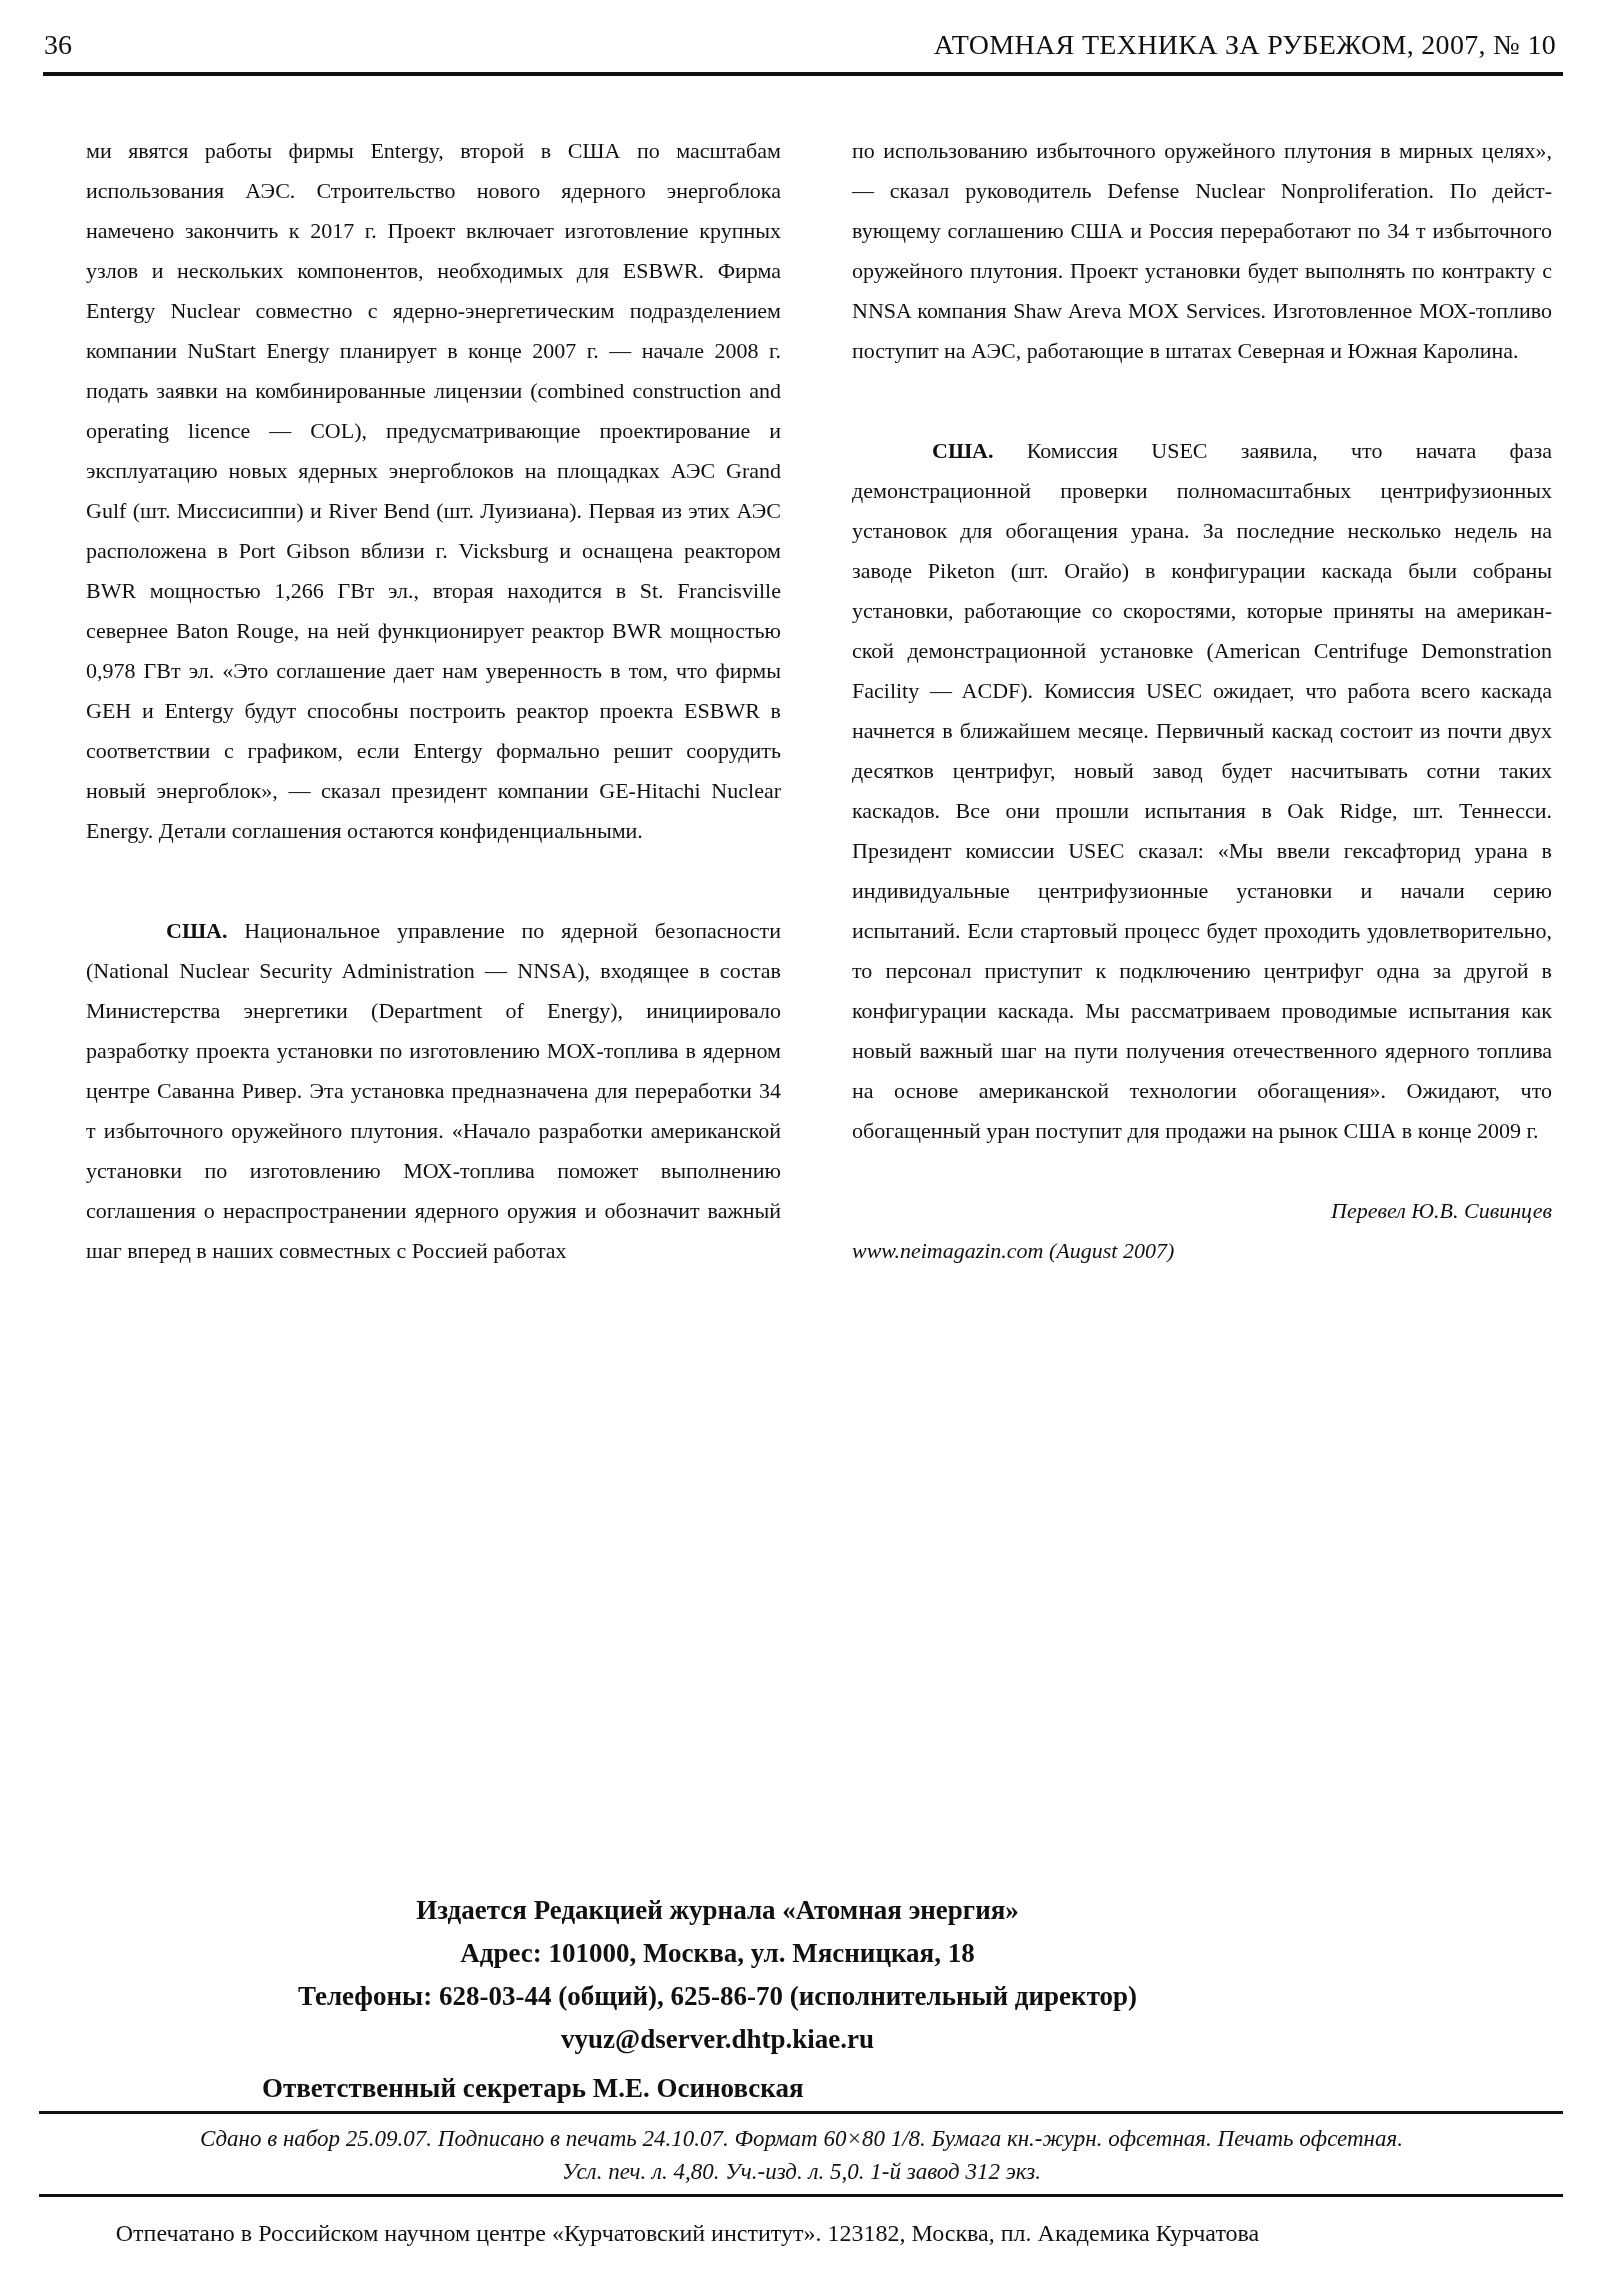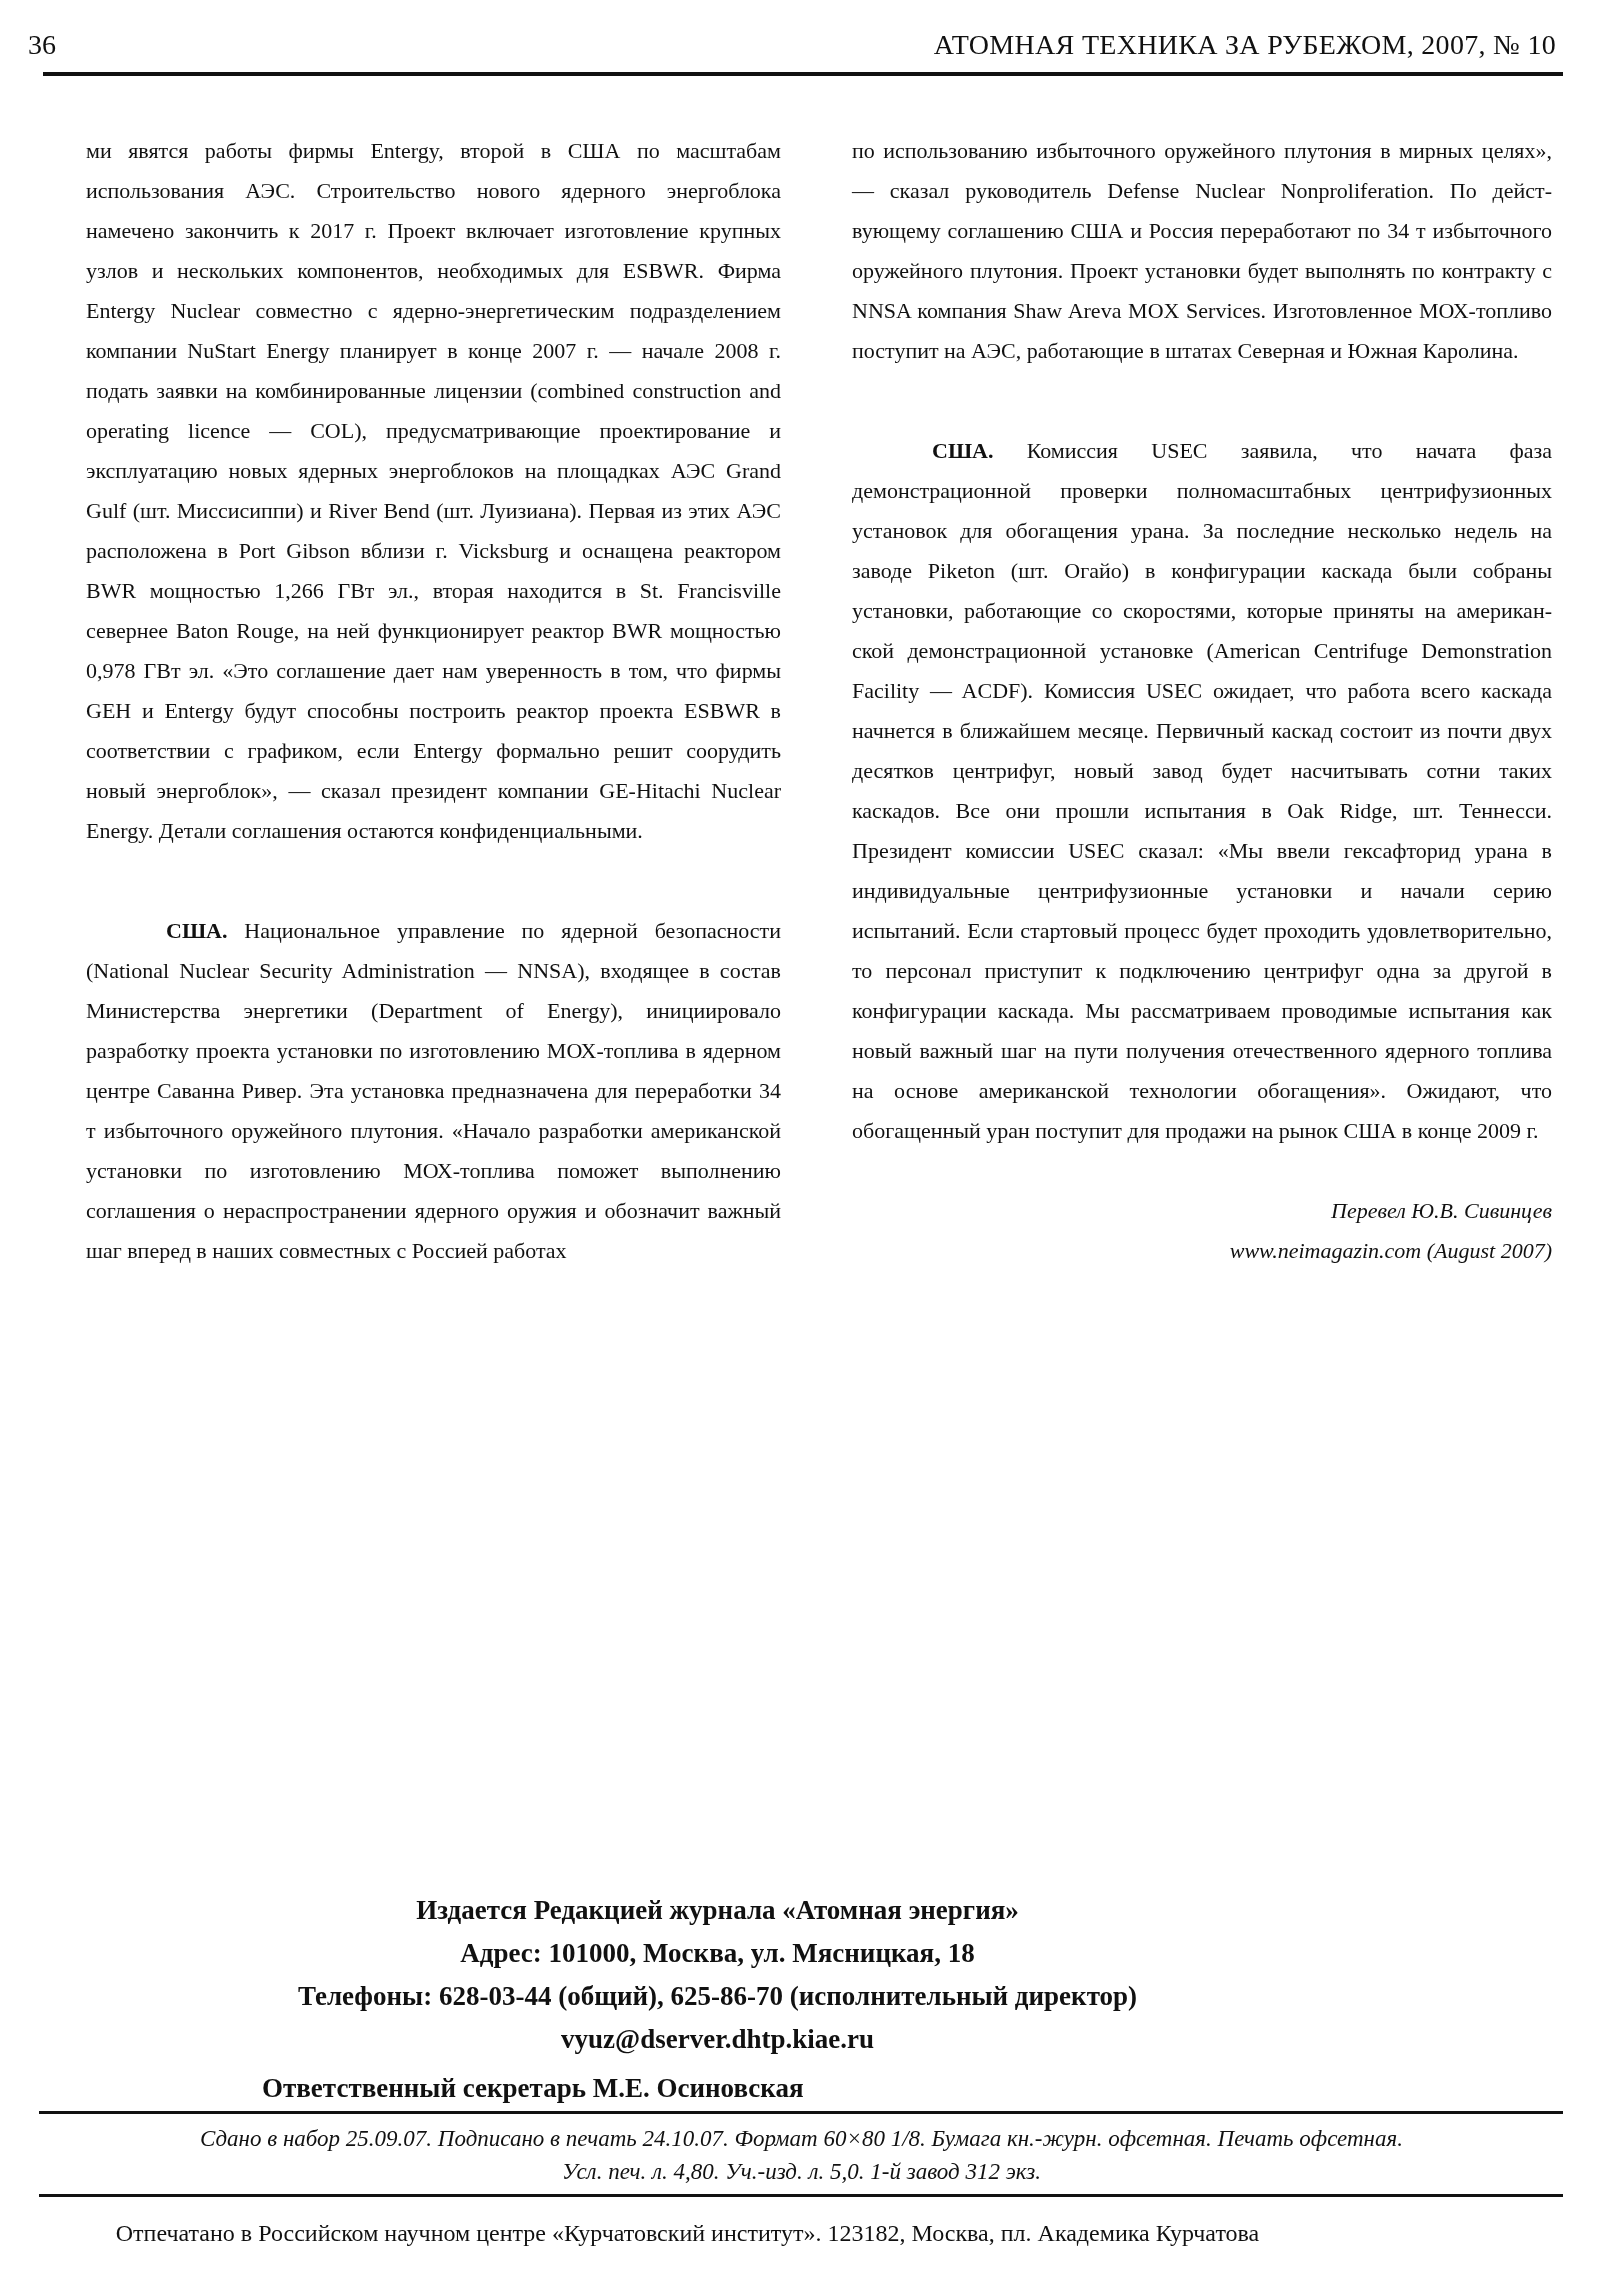--- a/index.html
+++ b/index.html
@@ -1,31 +1,31 @@
 <!DOCTYPE html>
 <html style="font-size:10.7px"><head>
 <meta charset="utf-8">
 <style>
   html, body { margin: 0; padding: 0; background: #ffffff; }
   body { width: 1603px; height: 2295px; position: relative; overflow: hidden;
          font-family: "Liberation Serif", "DejaVu Serif", serif; color: #111111; }
-  .hdr-num { position: absolute; left: 28px; top: 28px; font-size: 28px; line-height: 33px; }
+  .hdr-num { position: absolute; left: 44px; top: 28px; font-size: 28px; line-height: 33px; }
   .hdr-title { position: absolute; right: 47px; top: 28px; font-size: 28px; line-height: 33px; letter-spacing: 0.3px; }
   .hdr-rule { position: absolute; left: 43px; right: 40px; top: 72px; height: 4px; background: #111111; }
 
   .col { position: absolute; top: 131px; width: 695px; font-size: 22px; line-height: 40px;
          text-align: justify; hyphens: manual; }
   .col.left { left: 86px; }
   .col.right { left: 852px; width: 700px; }
   .col p { margin: 0; text-indent: 0; }
   .col p.indent { text-indent: 80px; }
   .col .gap { height: 60px; }
   .lead { font-weight: bold; }
   .credit { text-align: right; font-style: italic; margin-top: 40px !important; }
-  .credit2 { text-align: right; font-style: italic; }
+  .credit2 { font-style: italic; }
 
   .imprint { position: absolute; left: 0; width: 1435px; top: 1889px; text-align: center;
              font-size: 27px; line-height: 43px; font-weight: bold; }
   .imprint .staff { position: relative; height: 43px; margin-top: 6px; }
   .imprint .staff .l { position: absolute; left: 262px; }
   .imprint .staff .r { position: absolute; left: 923px; }
 
   .rule2 { position: absolute; left: 39px; right: 40px; height: 3.3px; background: #111111; }
   .r-a { top: 2111px; }
   .r-b { top: 2194px; }

